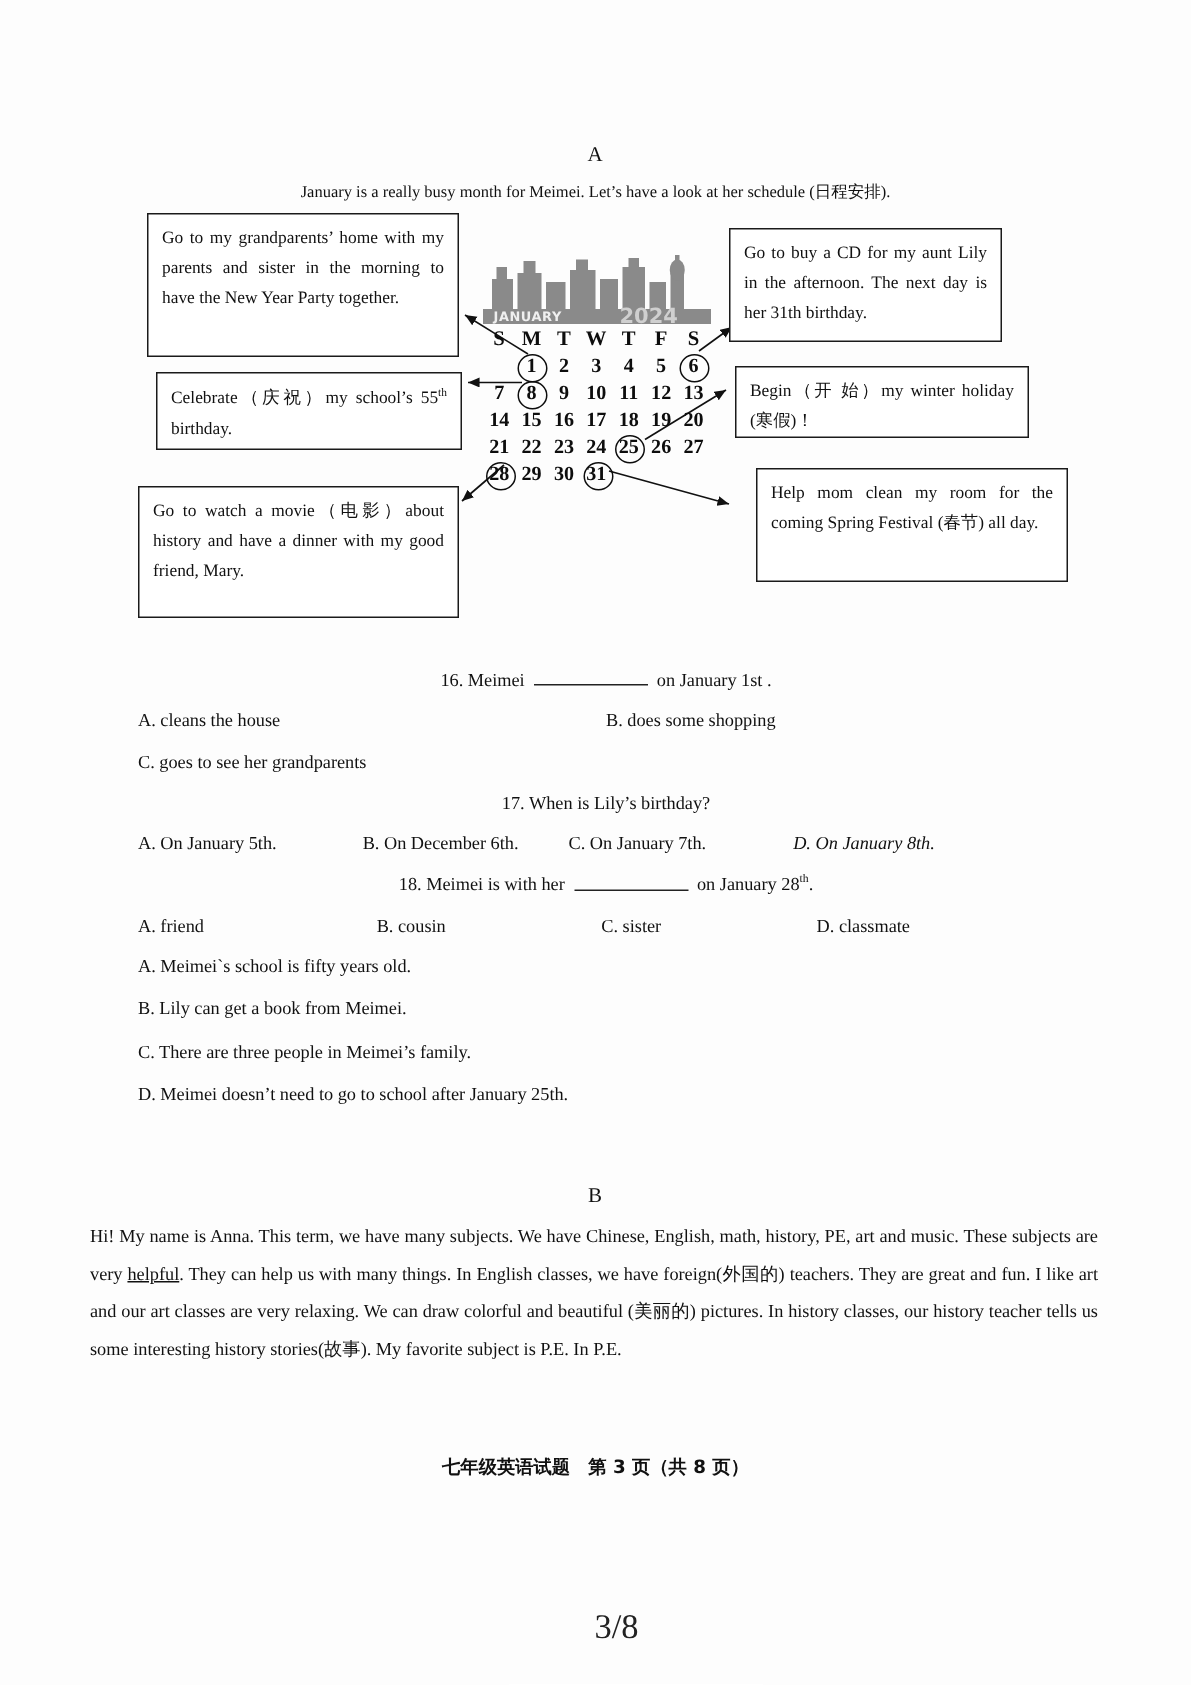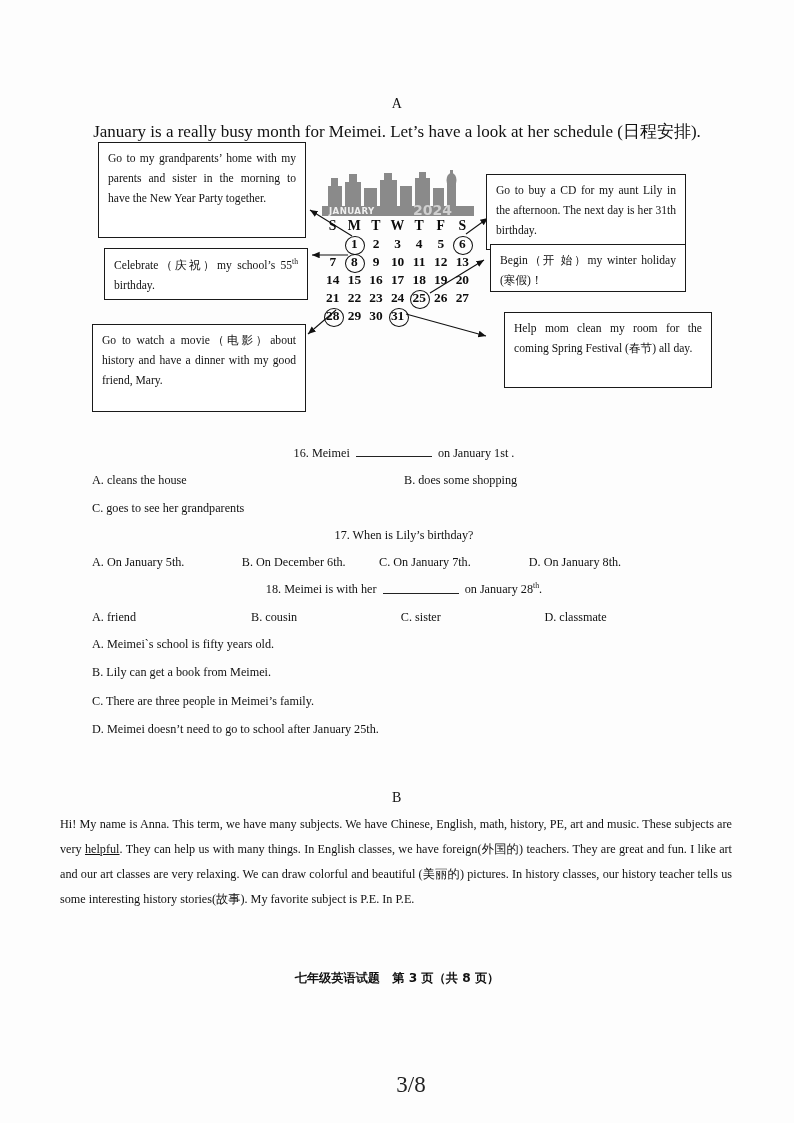--- a/index.html
+++ b/index.html
@@ -31,21 +31,21 @@
   }
   #sec-a-letter { top: 96px; }
   #sec-b-letter { top: 790px; }
 
   .intro-line {
     position: absolute;
     top: 120px;
     left: 0;
     width: 794px;
     text-align: center;
-    font-size: 17px;
+    font-size: 11px;
     white-space: nowrap;
   }
 
   
   .diagram {
     position: absolute;
     top: 138px;
     left: 0;
     width: 794px;
     height: 295px;
@@ -60,21 +60,21 @@
     text-justify: inter-word;
     padding: 6px 9px 5px 9px;
     background: #fff;
   }
   .callout p { margin: 0; }
   .callout sup { font-size: 7.6px; vertical-align: super; }
 
   #box-grandparents { left: 98px;  top: 4px;   width: 208px; height: 96px; }
   #box-celebrate    { left: 104px; top: 110px; width: 204px; height: 52px; }
   #box-movie        { left: 92px;  top: 186px; width: 214px; height: 88px; }
-  #box-cd           { left: 486px; top: 14px;  width: 200px; height: 76px; margin-top: 22px; }
+  #box-cd           { left: 486px; top: 14px;  width: 182px; height: 76px; }
   #box-holiday      { left: 490px; top: 106px; width: 196px; height: 48px; }
   #box-clean        { left: 488px; top: 174px; width: 208px; height: 76px; margin-left: 16px; }
 
   
   .calendar {
     position: absolute;
     left: 322px;
     top: 30px;
     width: 152px;
   }
@@ -151,21 +151,21 @@
   }
   .opt-row {
     display: flex;
     margin: 0 0 9px 0;
     line-height: 1.5;
   }
   .opt-row.two > div { width: 50%; }
   .opt-row.four > div:nth-child(1) { width: 24%; }
   .opt-row.four > div:nth-child(2) { width: 22%; }
   .opt-row.four > div:nth-child(3) { width: 24%; }
-  .opt-row.four > div:nth-child(4) { width: 30%; }
+  .opt-row.four > div:nth-child(4) { width: 30%; font-style: italic; }
   .opt-row.four2 > div:nth-child(1) { width: 25.5%; }
   .opt-row.four2 > div:nth-child(2) { width: 24%; }
   .opt-row.four2 > div:nth-child(3) { width: 23%; }
   .opt-row.four2 > div:nth-child(4) { width: 27.5%; }
   .opt-stack div { margin-bottom: 10px; line-height: 1.5; }
 
   
   .passage {
     position: absolute;
     left: 60px;

